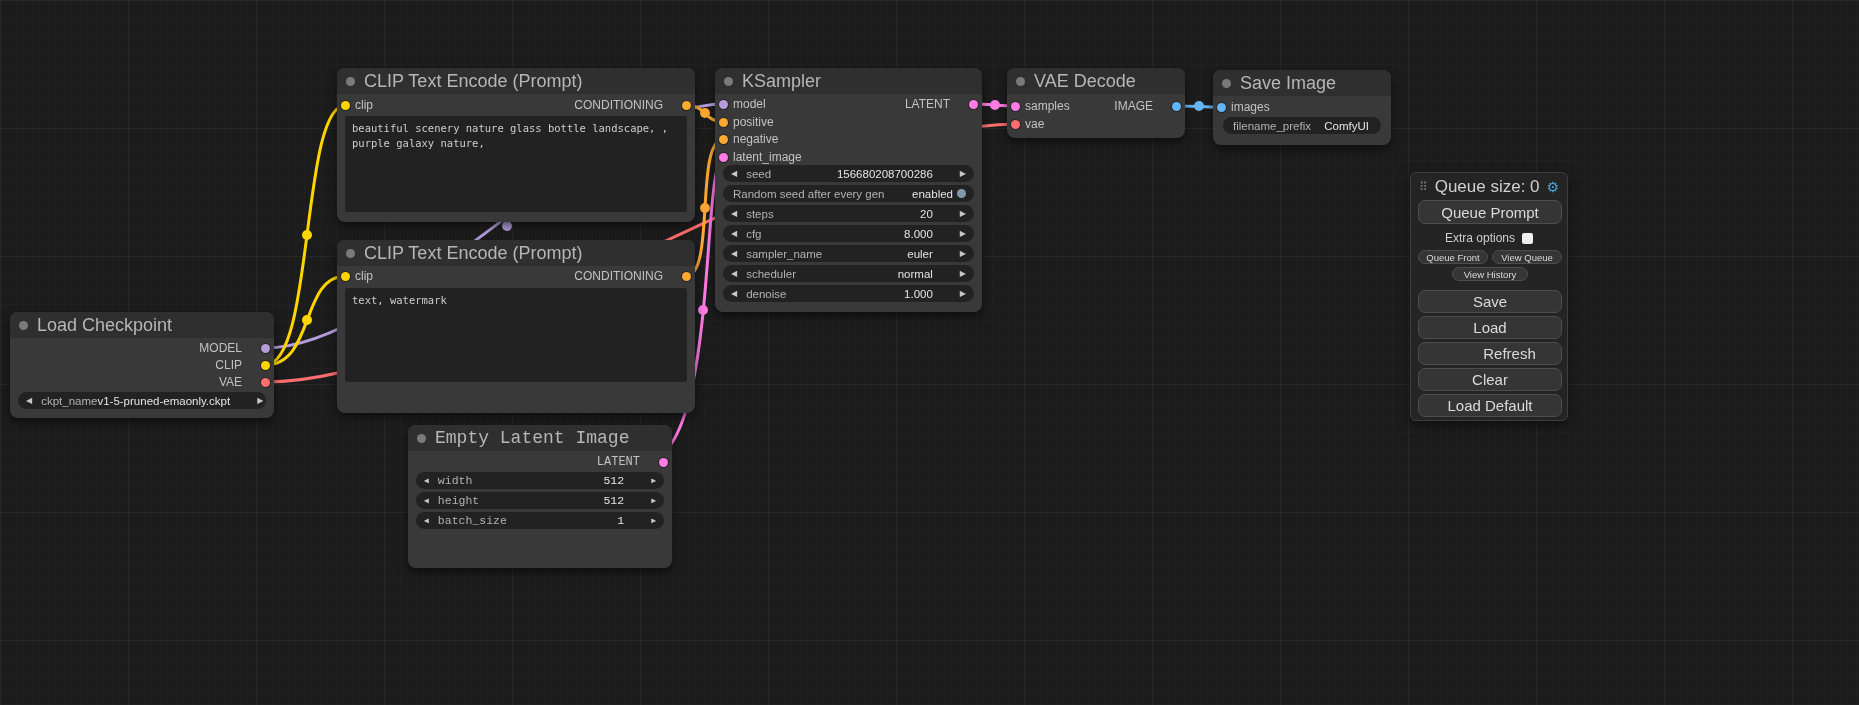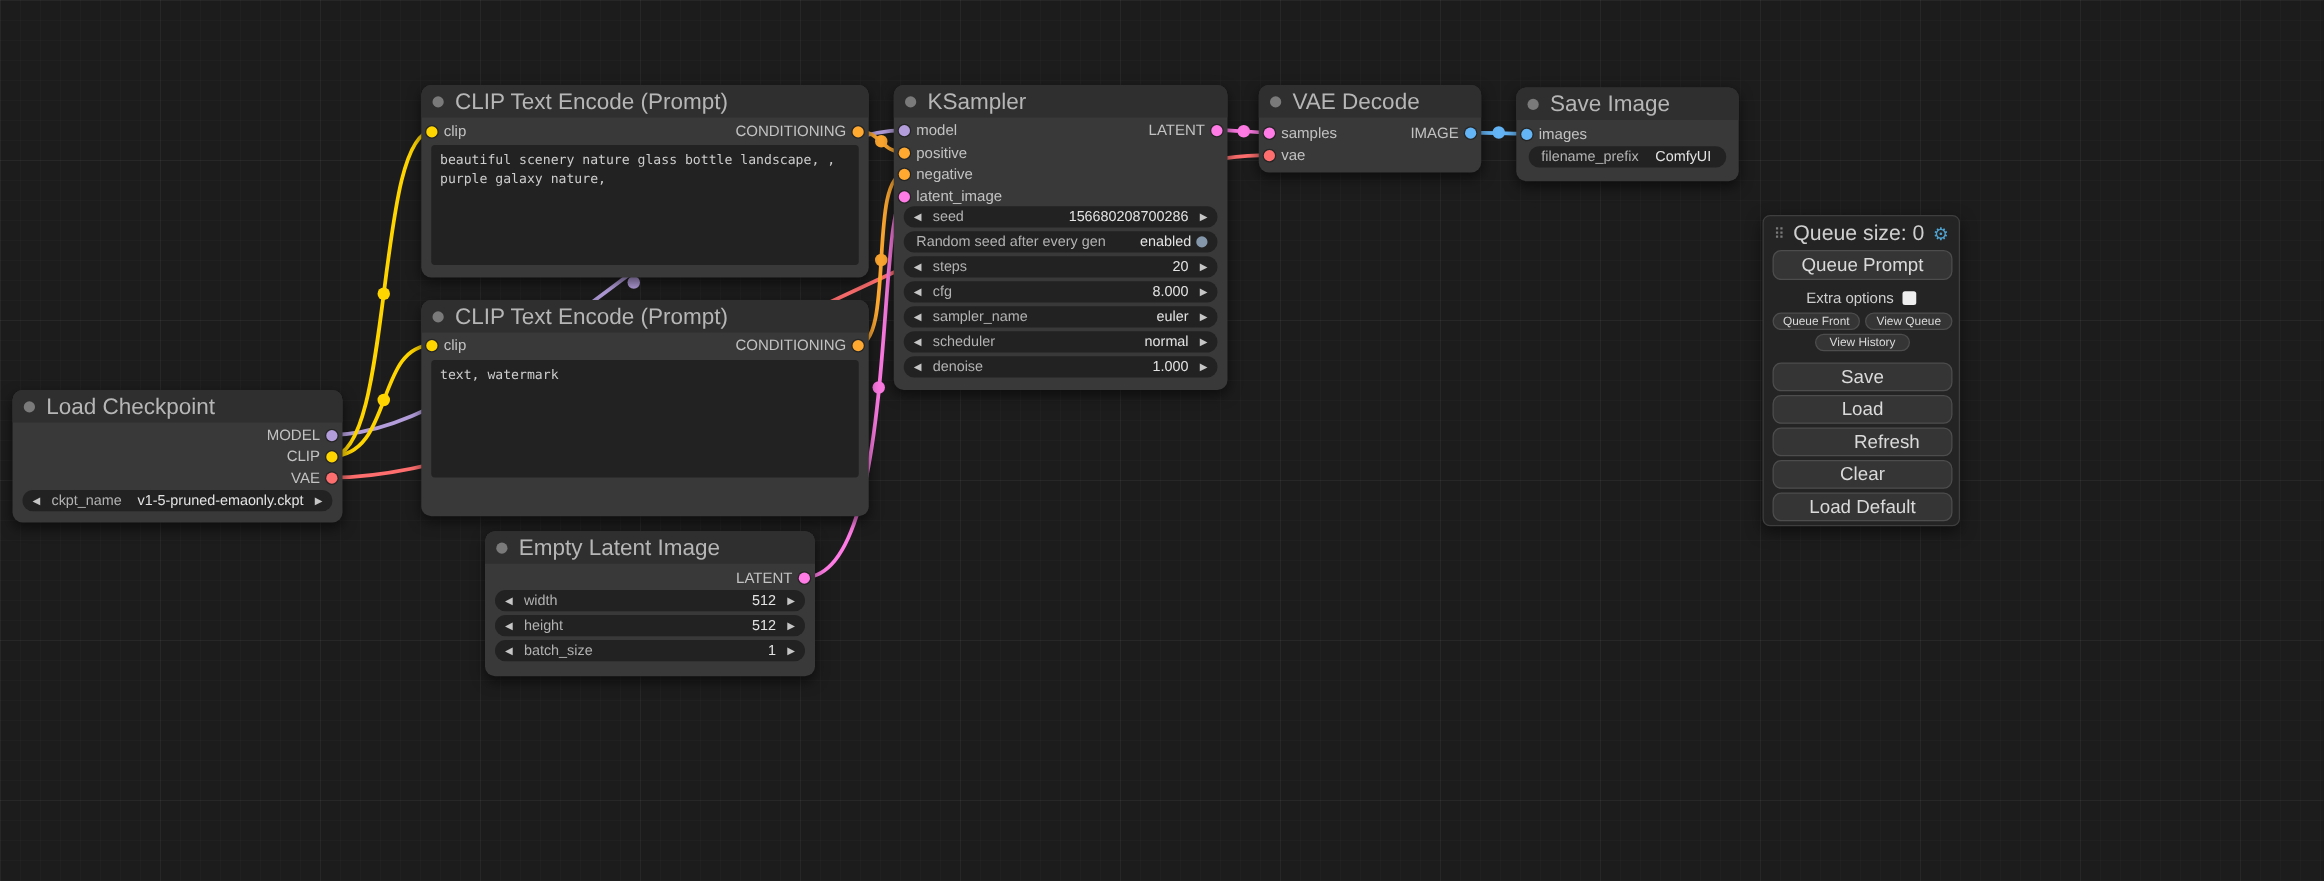--- a/index.html
+++ b/index.html
@@ -49,40 +49,40 @@
     padding-left: 27px;
     position: relative; white-space: nowrap; overflow: hidden;
   }
   .collapse-dot {
     position: absolute; left: 9px; top: 8.5px;
     width: 9px; height: 9px; border-radius: 50%;
     background: #7a7a7a;
   }
   .port { position: absolute; height: 16px; line-height: 16px; font-size: 12px; color: #c2c2c2; white-space: nowrap; }
   .port.in  { left: 0;  padding-left: 18px; }
-  .port.out { right: 0; padding-right: 18px; text-align: right; }
+  .port.out { right: 0; padding-right: 32px; text-align: right; }
   .port-dot { position: absolute; top: 3.5px; width: 9px; height: 9px; border-radius: 50%; box-shadow: 0 0 0 1px rgba(0,0,0,0.35); }
   .port.in  .port-dot { left: 4px; }
   .port.out .port-dot { right: 4px; }
   .pd-model { background: var(--c-model); }
   .pd-clip { background: var(--c-clip); }
   .pd-vae { background: var(--c-vae); }
   .pd-cond { background: var(--c-conditioning); }
   .pd-latent { background: var(--c-latent); }
   .pd-image { background: var(--c-image); }
 
   .widget {
     position: absolute; left: 8px; right: 8px; height: 17px;
     background: #222; border-radius: 8.5px;
     display: flex; align-items: center;
     padding: 0 8px; font-size: 11.5px; overflow: hidden;
   }
   .widget .arrow { font-size: 8px; color: #c6c6c6; flex: none; }
   .widget .w-name { color: #b2b2b2; margin-left: 9px; white-space: nowrap; }
-  .widget .w-value { color: #e3e3e3; margin-left: auto; margin-right: 9px; white-space: nowrap; }
+  .widget .w-value { color: #e3e3e3; margin-left: auto; margin-right: 27px; white-space: nowrap; }
   .widget.no-arrows .w-name { margin-left: 2px; }
   .widget.no-arrows .w-value { margin-right: 4px; }
   .toggle-dot { width: 9px; height: 9px; border-radius: 50%; background: var(--c-toggle); flex: none; }
 
   .prompt-box {
     position: absolute; left: 8px; right: 8px;
     background: #222; border-radius: 3px;
     font-family: "DejaVu Sans Mono", monospace;
     font-size: 10.5px; line-height: 1.45; color: #cdcdcd;
     padding: 5px 7px; white-space: pre-wrap; overflow: hidden;
@@ -188,21 +188,21 @@
       <span class="port-dot pd-clip"></span>
       <span>clip</span>
     </div>
     <div class="port out" style="top:28px;">
       <span>CONDITIONING</span>
       <span class="port-dot pd-cond"></span>
     </div>
     <div class="prompt-box" style="top:48px;height:94px;">text, watermark</div>
   </div>
 
-  <div class="node" style="left:388px;top:425px;width:264px;height:116px;">
+  <div class="node" style="left:408px;top:425px;width:264px;height:143px;font-family:Liberation Mono, monospace;">
     <div class="node-title">
       <span class="collapse-dot"></span>
       <span>Empty Latent Image</span>
     </div>
     <div class="port out" style="top:29px;">
       <span>LATENT</span>
       <span class="port-dot pd-latent"></span>
     </div>
     <div class="widget" style="top:47px;">
       <span class="arrow">◀</span>

